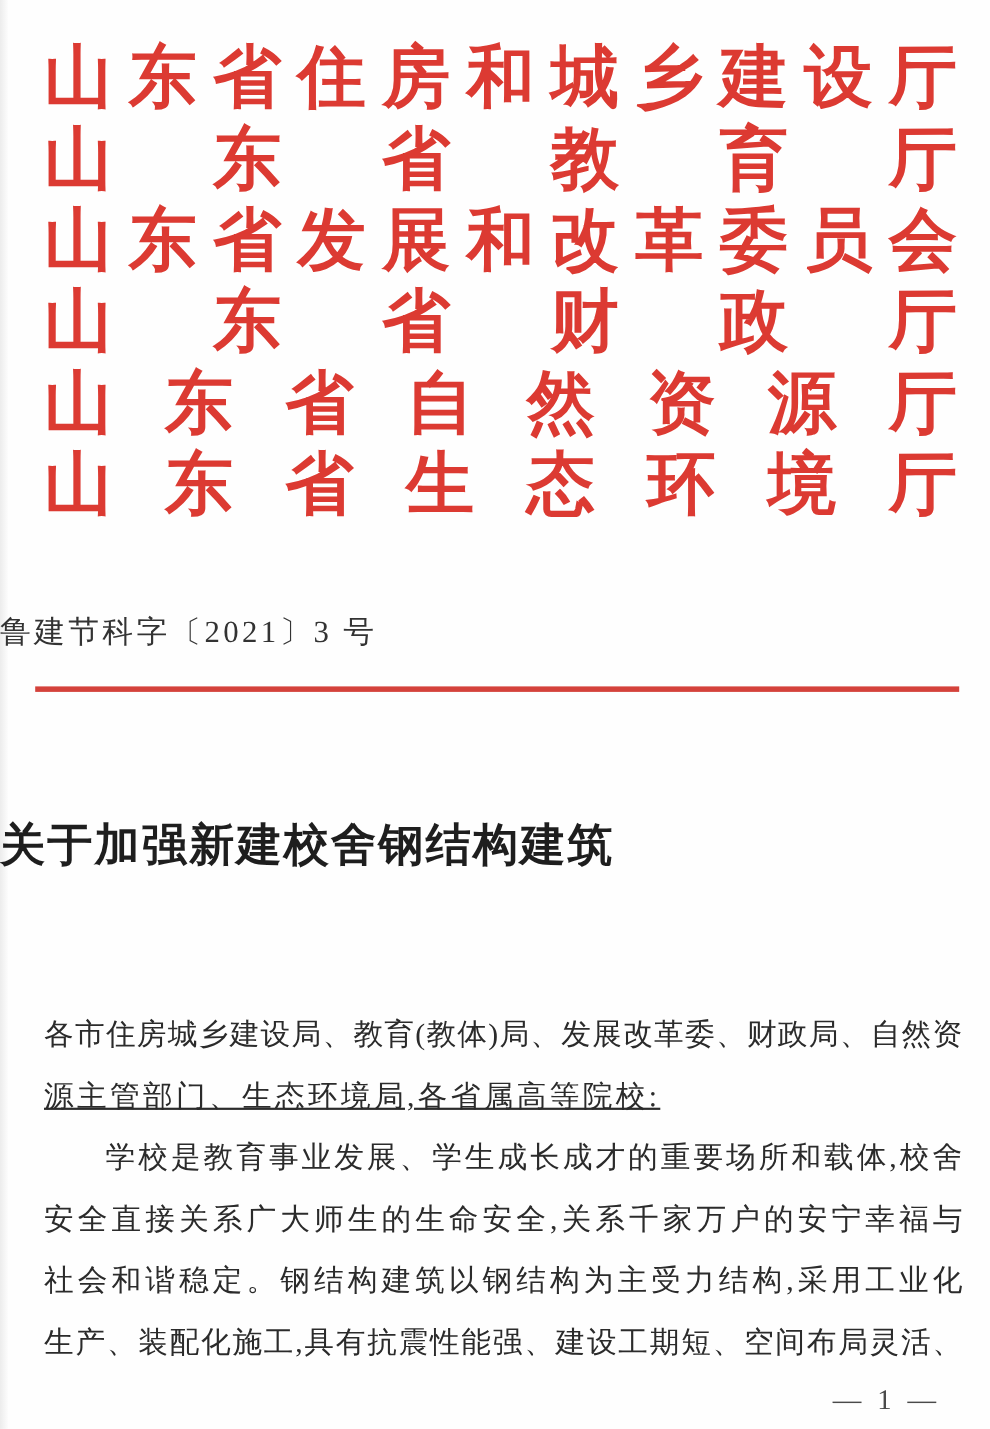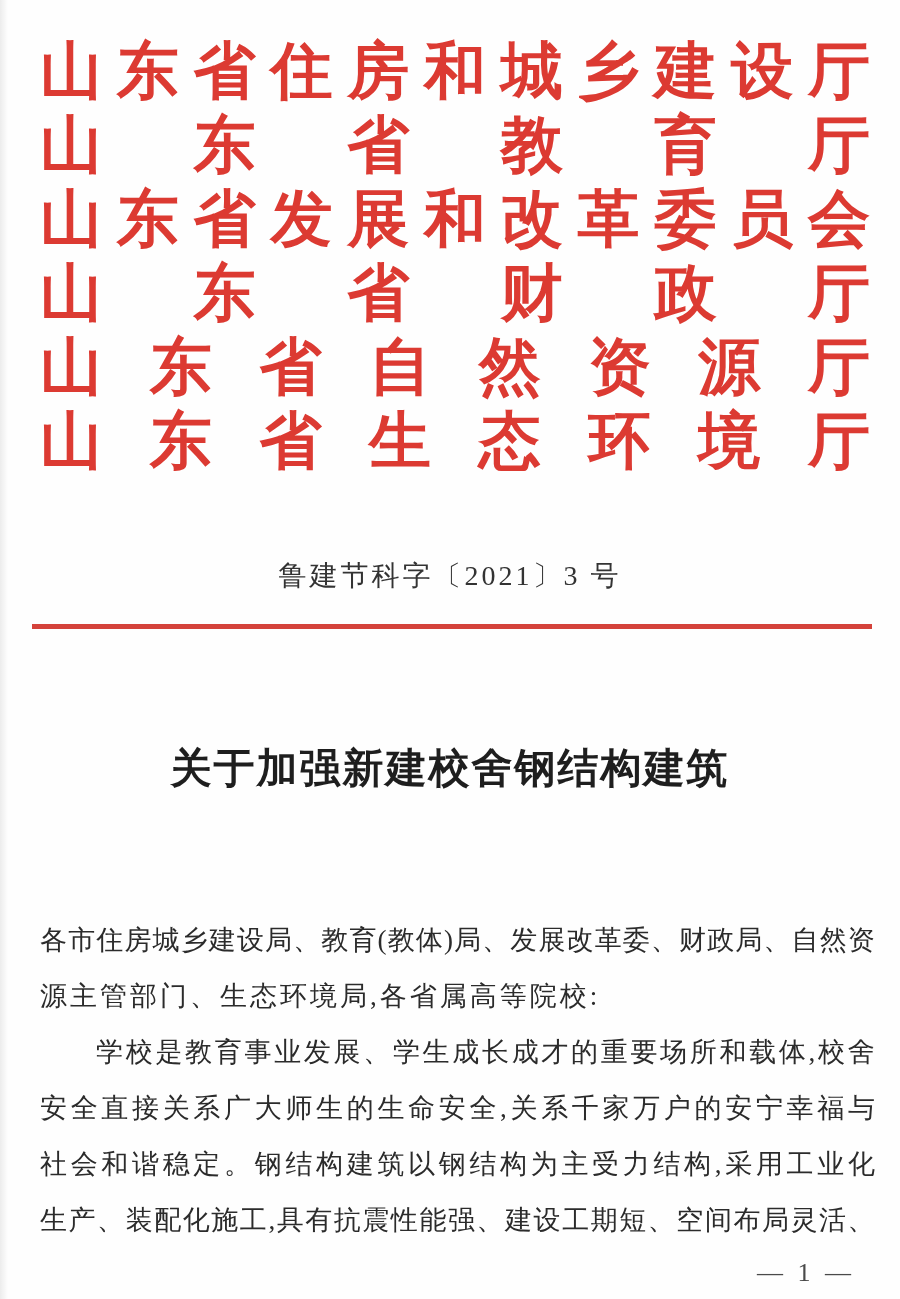--- a/index.html
+++ b/index.html
@@ -39,21 +39,21 @@
     line-height: 74px;
     white-space: nowrap;
   }
 
   
   .doc-number {
     position: absolute;
     top: 558px;
     left: 0;
     width: 100%;
-    text-align: center;
+    text-align: left;
     font-size: 28px;
     line-height: 36px;
     letter-spacing: 3px;
     color: #333333;
   }
 
   
   .red-rule {
     position: absolute;
     top: 624px;
@@ -61,21 +61,21 @@
     width: 840px;
     height: 5px;
   }
 
   
   .title-block {
     position: absolute;
     top: 736px;
     left: 0;
     width: 100%;
-    text-align: center;
+    text-align: left;
     color: #1e1e1e;
     font-weight: bold;
   }
   .title-line {
     font-size: 41px;
     line-height: 64px;
     letter-spacing: 2px;
   }
 
   
@@ -91,21 +91,21 @@
     height: 56px;
     line-height: 56px;
   }
   .jline {
     display: flex;
     justify-content: space-between;
     align-items: center;
   }
   .jline span { display: inline-block; }
   .indent { padding-left: 56px; }
-  .plain { letter-spacing: 3px; white-space: nowrap; }
+  .plain { letter-spacing: 3px; white-space: nowrap; text-decoration: underline; }
 
   
   .page-number {
     position: absolute;
     top: 1256px;
     right: 45px;
     font-size: 26px;
     line-height: 34px;
     letter-spacing: 4px;
     color: #4a4a4a;

